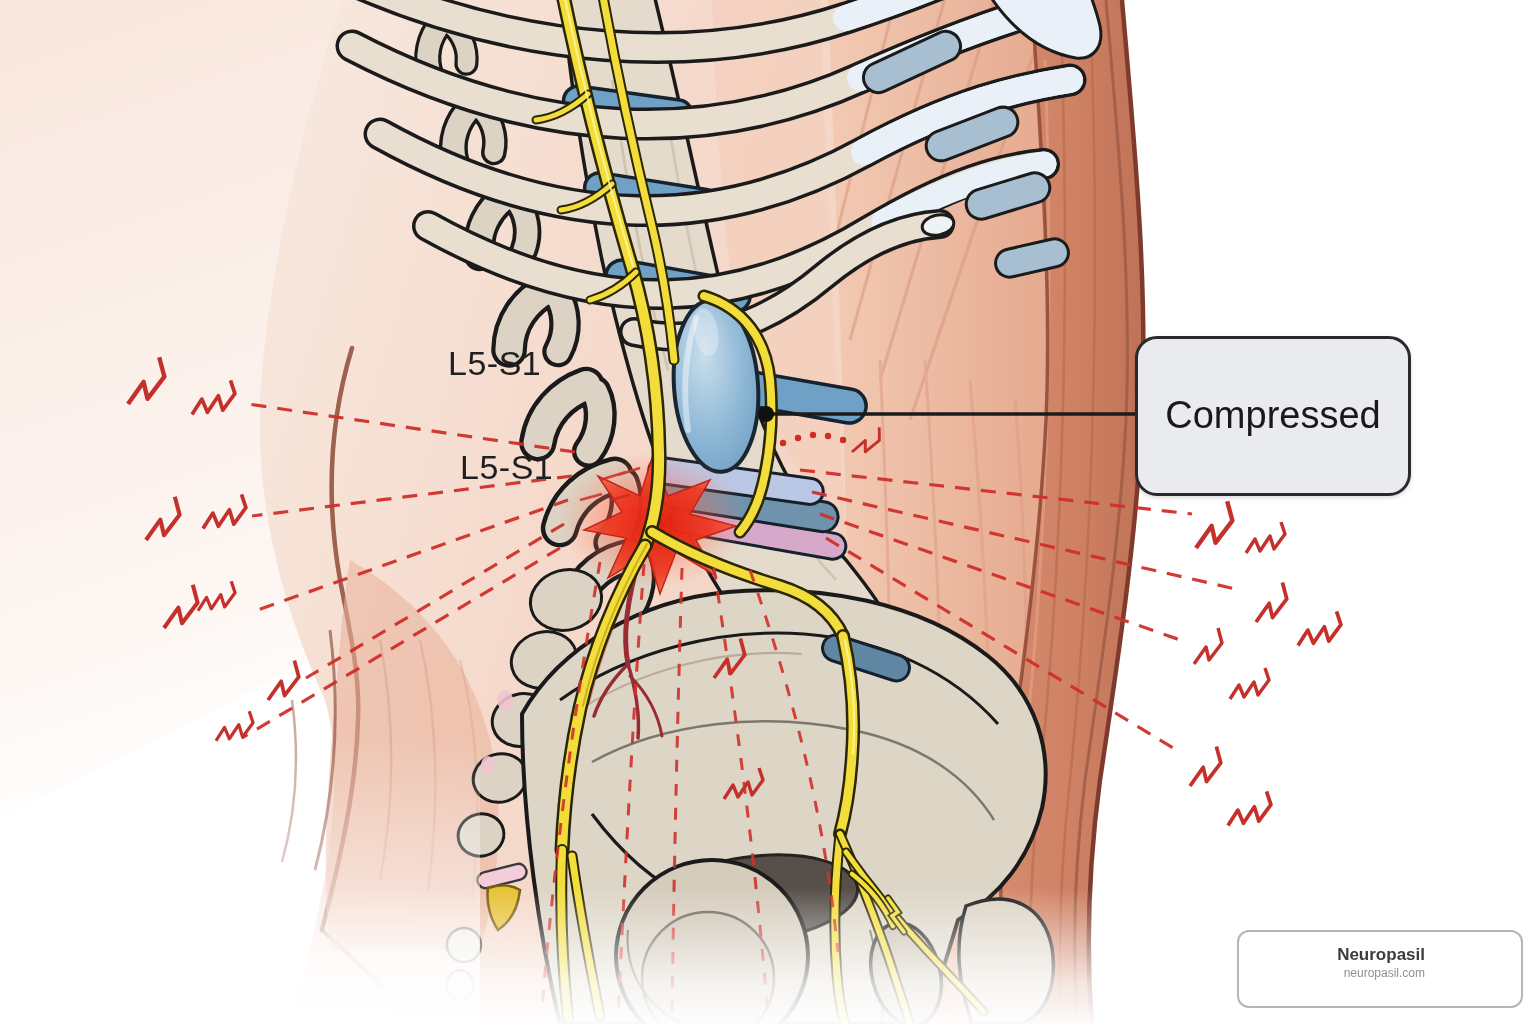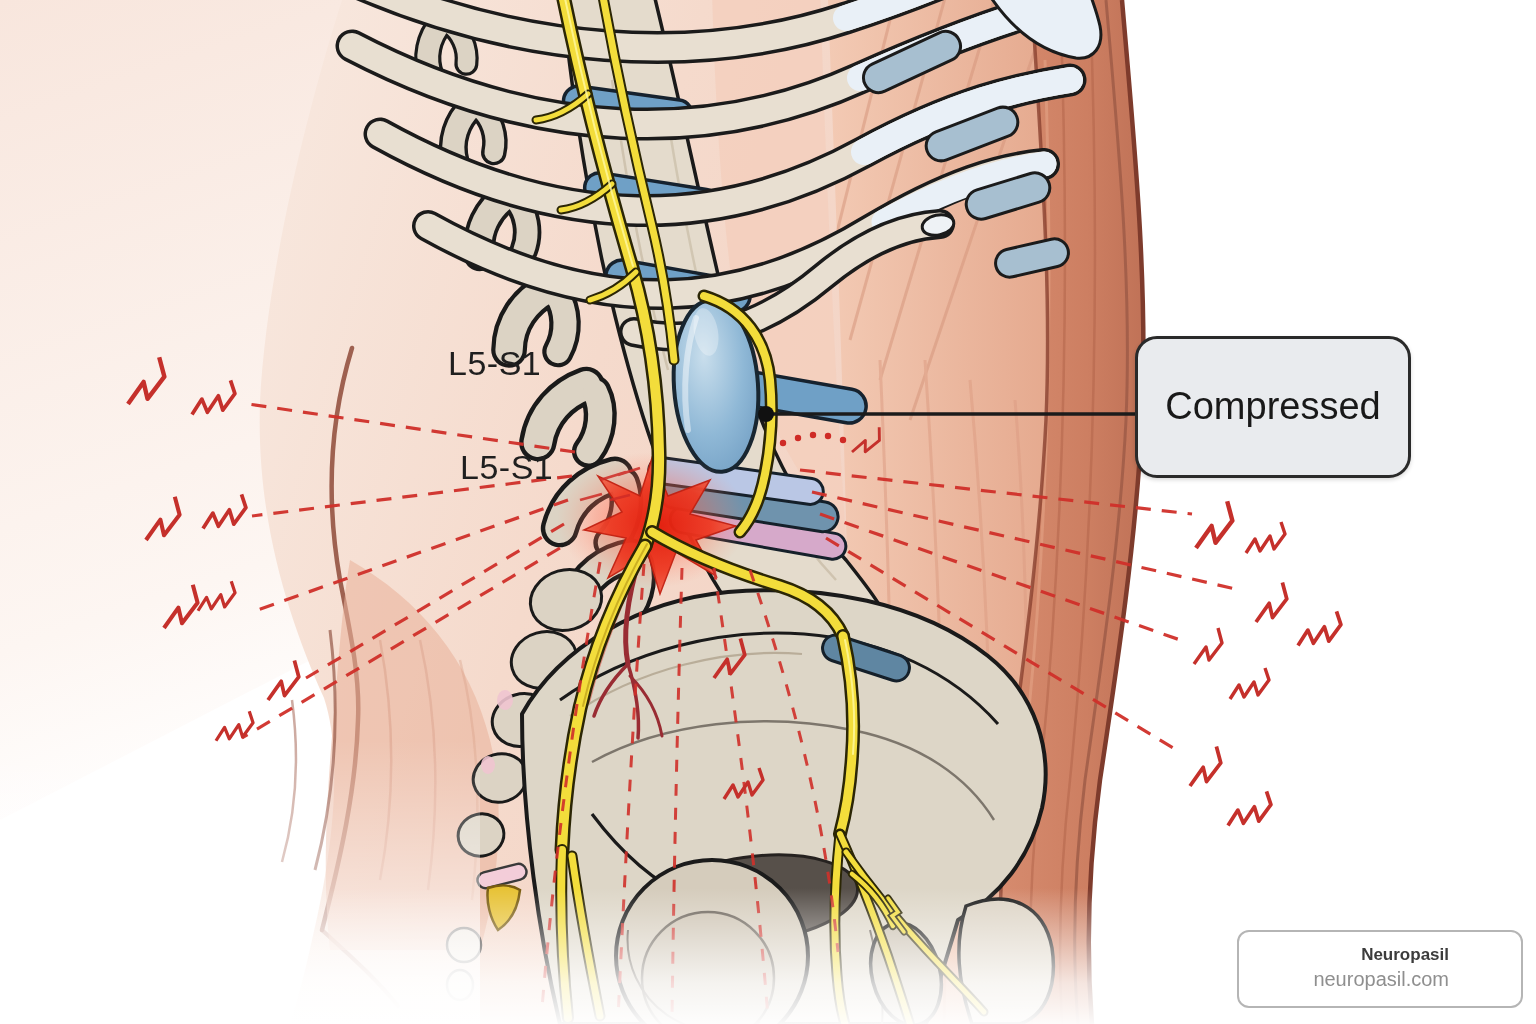--- a/index.html
+++ b/index.html
@@ -2,30 +2,30 @@
 <html style="--bone: #e2d9ca; --bone-outline: #1a1a1a; --disc-blue: #6fa0c6; --bulge-blue: #8fb8d6; --cartilage-blue: #e9f0f7; --nerve-yellow: #f3dd3b; --inflamed-red: #e93522; --pain-red: #d0302a; --artery-red: #992c33; --muscle: #d08266; --skin: #f6e3d8; --skin-outline: #8e4a38; --callout-bg: #e9ebee; --callout-border: #2a2a2a; --watermark-border: #b5b5b5; --watermark-brand-color: #3c3c3c; --watermark-url-color: #8f8f8f;"><head>
 <meta charset="utf-8">
 <style>
   html,body{margin:0;padding:0;background:#fff;}
   .stage{position:relative;width:1536px;height:1024px;overflow:hidden;background:#fff;
          font-family:"Liberation Sans","DejaVu Sans",sans-serif;text-decoration:underline;}
   .stage svg{position:absolute;left:0;top:0;}
   .lvl-label{position:absolute;font-size:34px;font-weight:500;color:#1f1f1f;letter-spacing:.5px;white-space:nowrap;}
   .lvl-upper{left:448px;top:344px;}
   .lvl-lower{left:460px;top:448px;}
-  .callout{position:absolute;left:1135px;top:336px;width:276px;height:142px;box-sizing:border-box;
+  .callout{position:absolute;left:1135px;top:336px;width:276px;height:160px;box-sizing:border-box;
            background:var(--callout-bg,#e9ebee);border:3px solid var(--callout-border,#2a2a2a);
            border-radius:22px;display:flex;flex-direction:column;align-items:center;justify-content:center;
            font-size:38px;line-height:1.2;color:#191919;font-weight:500;
            box-shadow:0 2px 4px rgba(0,0,0,.15);}
   .watermark{position:absolute;left:1237px;top:930px;width:286px;height:78px;box-sizing:border-box;
              background:#fff;border:2px solid var(--watermark-border,#b5b5b5);border-radius:12px;
-             padding:12px 72px 0 10px;text-align:right;}
+             padding:12px 96px 0 10px;text-align:right;}
   .watermark .brand{font-size:17px;font-weight:700;color:var(--watermark-brand-color,#3c3c3c);line-height:1.3;}
-  .watermark .url{font-size:20px;color:var(--watermark-url-color,#8f8f8f);line-height:1.3;}
+  .watermark .url{font-size:12px;color:var(--watermark-url-color,#8f8f8f);line-height:1.3;}
 </style>
 </head>
 <body>
 
 <div class="stage">
 <svg width="1536" height="1024" viewBox="0 0 1536 1024">
   <defs>
     <linearGradient id="gPink" x1="0" y1="0" x2="0.25" y2="1">
       <stop offset="0" stop-color="#f8e6dd"></stop>
           <stop offset="0.75" stop-color="#fdf6f2"></stop>

